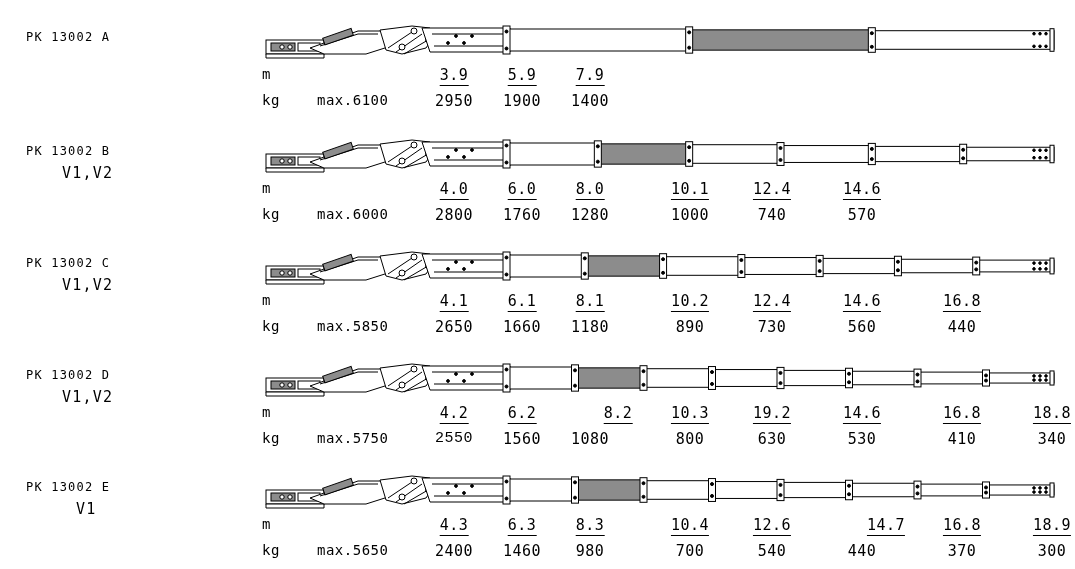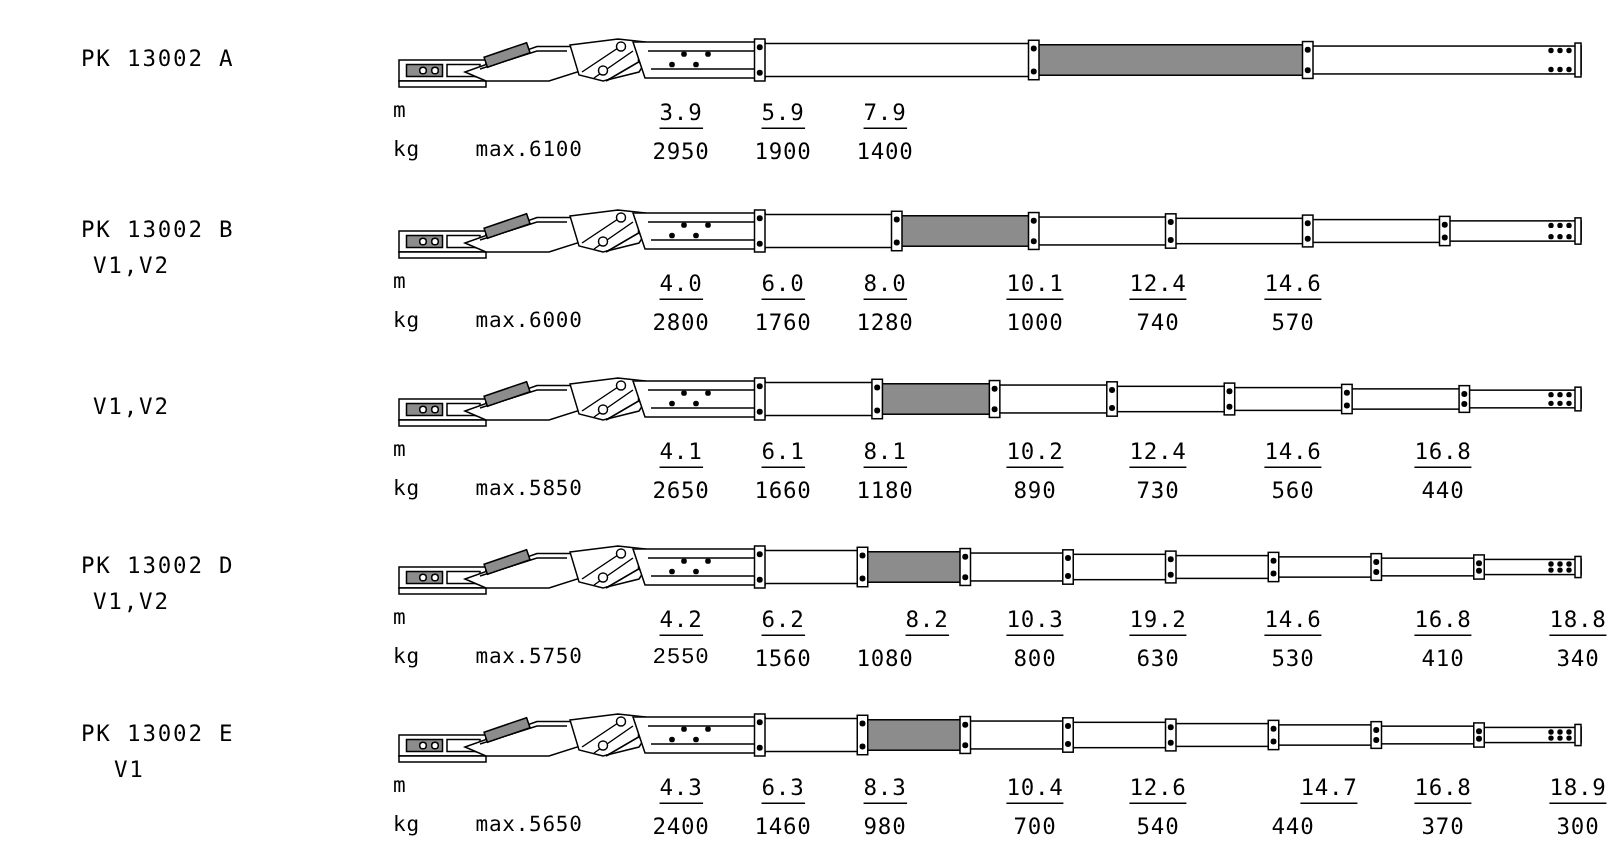--- a/index.html
+++ b/index.html
@@ -26,24 +26,24 @@
     width: 1075px;
   }
   
   .label-block {
     position: absolute;
     left: 0;
     width: 250px;
     text-align: left;
   }
   .model-name {
-    font-size: 15px;
+    font-size: 12px;
     letter-spacing: 1.2px;
     white-space: pre;
-    padding-left: 54px;
+    padding-left: 26px;
   }
   .variants {
     font-size: 15px;
     letter-spacing: 1.2px;
     white-space: pre;
     padding-left: 34px;
     margin-top: 6px;
   }
   .variants.indent-1 { padding-left: 62px; }
   .variants.indent-2 { padding-left: 76px; }
@@ -238,20 +238,21 @@
           <div class="cell" style="left: 260px;">1760</div>
           <div class="cell" style="left: 328px;">1280</div>
           <div class="cell" style="left: 428px;">1000</div>
           <div class="cell" style="left: 510px;">740</div>
           <div class="cell" style="left: 600px;">570</div>
         </div>
       </div>
     </div>
     <div class="row" style="top: 236px;">
       <div class="label-block" style="top: 20px;">
+        <div class="model-name">PK 13002 C</div>
         <div class="variants indent-1">V1,V2</div>
       </div>
       <div class="crane" style="top: 4px;">
         <svg width="800" height="52" viewBox="0 0 800 52">
           <g stroke="#000000" stroke-width="1" fill="none">
             <rect x="4" y="26" width="58" height="14" fill="#fff"></rect>
             <rect x="9" y="29" width="24" height="8" fill="#8c8c8c" stroke="#000000"></rect>
             <rect x="36" y="29" width="22" height="8" fill="#fff"></rect>
             <path d="M4 40 L62 40 L62 44 L4 44 Z" fill="#fff"></path>
             <circle cx="20" cy="33" r="2.2" fill="#fff"></circle>

